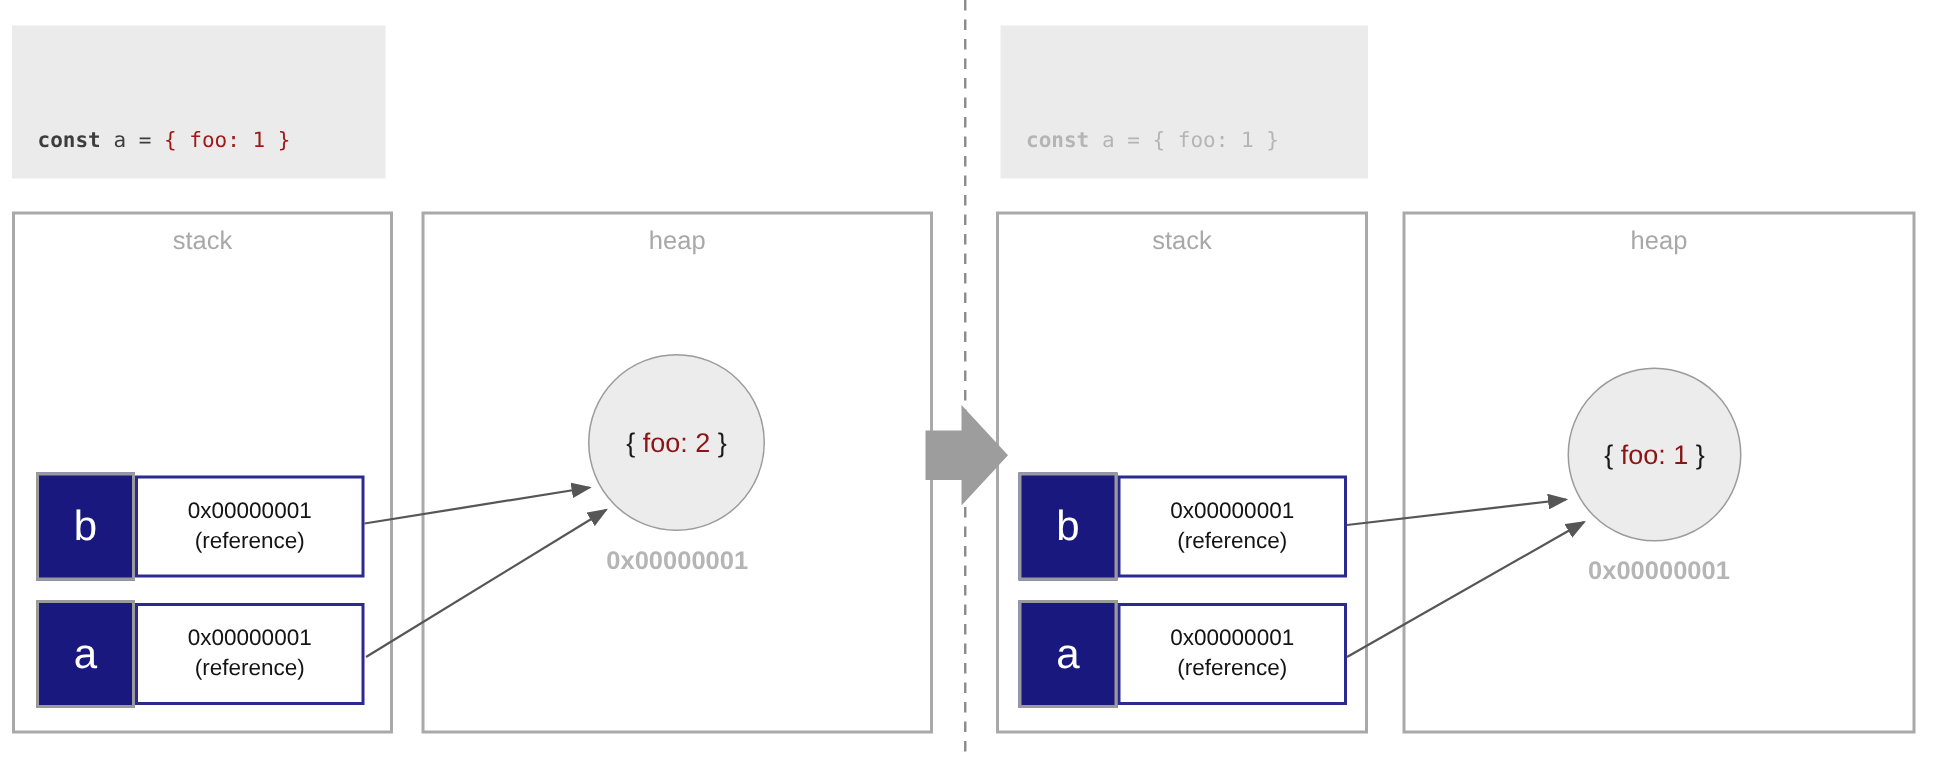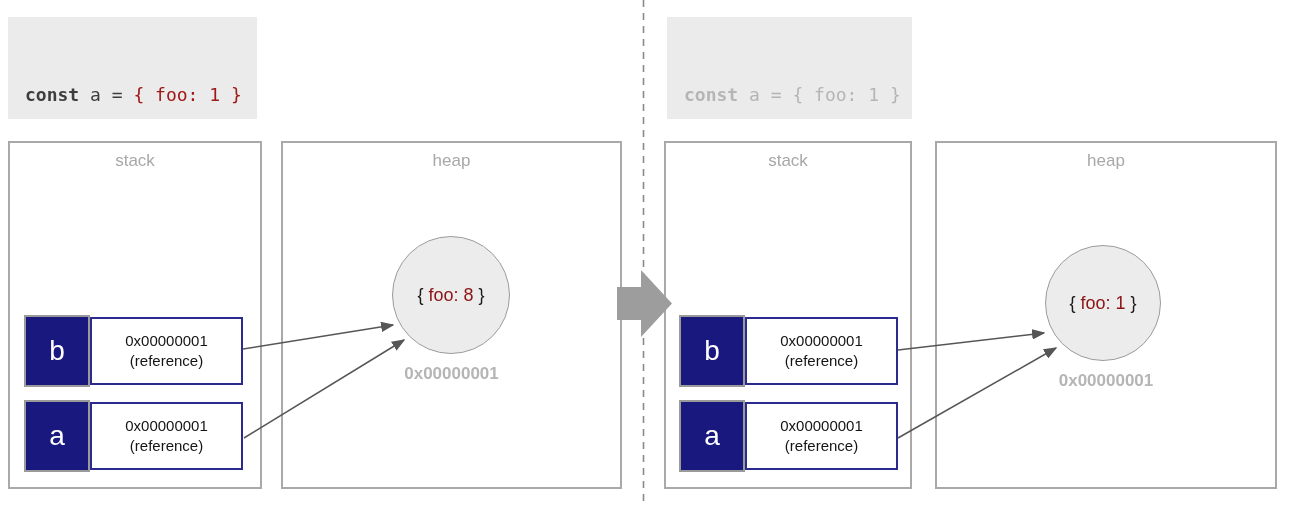--- a/index.html
+++ b/index.html
@@ -19,21 +19,21 @@
     --ref-arrow:#565656;
   }
   html,body{margin:0;padding:0;background:#ffffff;}
   #stage{
     position:relative;width:1289px;height:506px;background:#ffffff;overflow:hidden;
     font-family:"Liberation Sans",sans-serif;
   }
   .code-block{
     position:absolute;background:var(--code-bg);
     font-family:"DejaVu Sans Mono","Liberation Mono",monospace;
-    font-size:18px;line-height:25px;color:var(--code-text);
+    font-size:14px;line-height:25px;color:var(--code-text);
     padding:15px 0 0 17px;box-sizing:border-box;white-space:pre;
   }
   .code-line{height:25px;}
   .kw{font-weight:bold;}
   .obj{color:var(--code-red);}
   .target{font-weight:bold;}
   .muted, .muted .kw, .muted .obj{color:var(--muted-code);}
   .mem-box{
     position:absolute;border:2px solid var(--box-border);background:#fff;box-sizing:border-box;
   }
@@ -91,21 +91,21 @@
         <div class="var-name">a</div>
         <div class="var-value">
           <div>0x00000001</div>
           <div>(reference)</div>
         </div>
       </div>
     </div>
 
     <div class="mem-box" style="left:281px;top:141px;width:341px;height:348px;">
       <div class="mem-label">heap</div>
-      <div class="heap-circle" style="left:109px;top:93px;width:118px;height:118px;"><span>{ </span><span class="obj-val">foo: 8</span><span> }</span></div>
+      <div class="heap-circle" style="left:109px;top:93px;width:118px;height:118px;"><span>{ </span><span class="obj-val">foo: 2</span><span> }</span></div>
       <div class="heap-address" style="top:221px;">0x00000001</div>
     </div>
 
   </div>
 
   <div>
 
     <div class="code-block" style="left:667px;top:17px;width:245px;height:102px;">
       <div class="code-line muted"><span class="kw">const</span><span> a = </span><span class="obj">{ foo: 1 }</span></div>
       <div class="code-line muted"><span class="kw">const</span><span> b = a</span></div>

